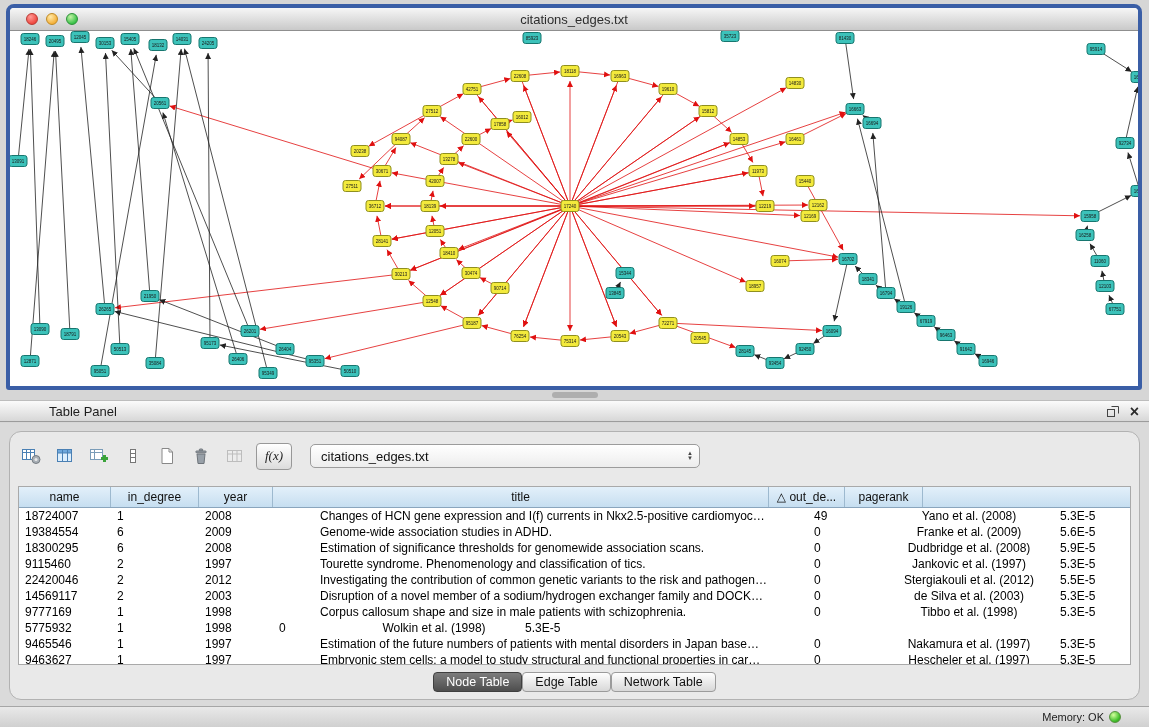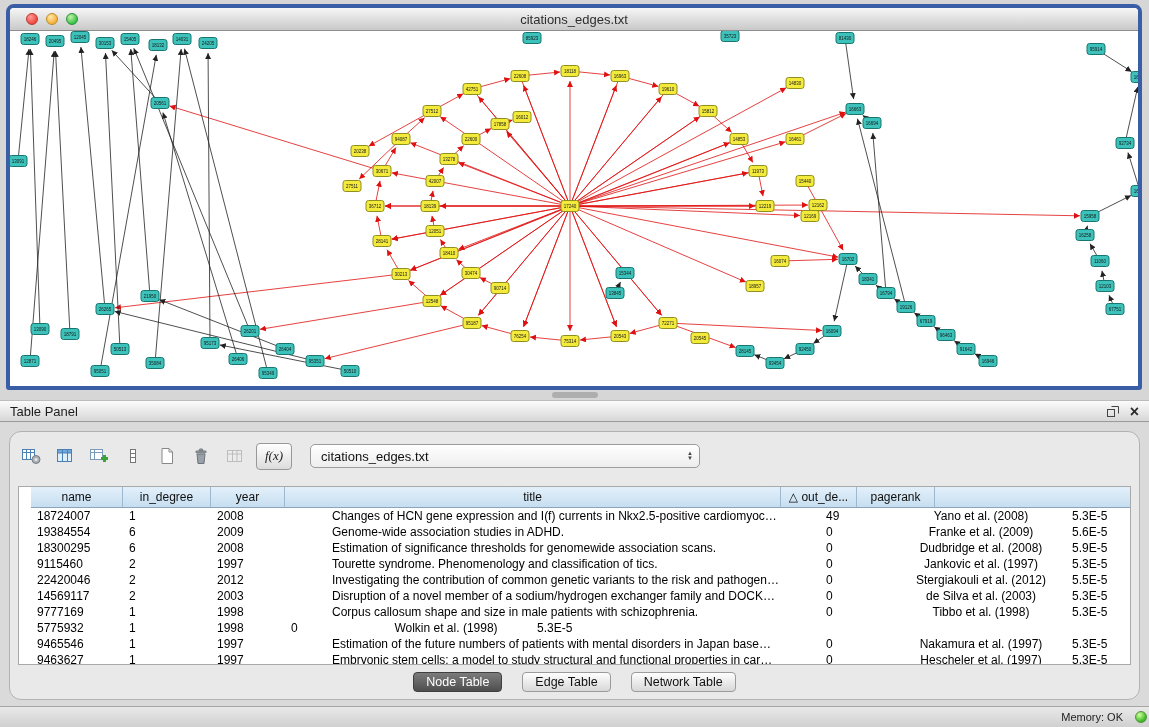--- a/index.html
+++ b/index.html
@@ -12,58 +12,58 @@
   .light{width:12px;height:12px;border-radius:50%;box-sizing:border-box;}
   .light.red{background:radial-gradient(circle at 35% 30%,#ff9a96,#ef4a42 70%);border:1px solid #b93832;}
   .light.yellow{background:radial-gradient(circle at 35% 30%,#ffe9a8,#f4b13c 70%);border:1px solid #c08a24;}
   .light.green{background:radial-gradient(circle at 35% 30%,#c4f2a5,#3ac24a 70%);border:1px solid #2c9138;}
   .title{font-size:13px;color:#2e2e2e;}
   .canvas{position:relative;width:100%;height:calc(100% - 23px);background:#ffffff;}
   .canvas svg{display:block;}
   .hthumb{position:absolute;left:552px;top:392px;width:46px;height:6px;border-radius:3px;background:#aeaeae;}
 
   
-  .panel-header{position:absolute;left:0;top:400px;width:100%;height:22px;background:linear-gradient(#fbfbfb,#d7d7d7);border-top:1px solid #bdbdbd;border-bottom:1px solid #9c9c9c;box-sizing:border-box;display:flex;align-items:center;}
+  .panel-header{position:absolute;left:0;top:400px;width:100%;height:22px;background:linear-gradient(#fbfbfb,#d7d7d7);border-top:1px solid #bdbdbd;border-bottom:1px solid #9c9c9c;box-sizing:border-box;display:flex;align-items:center;padding-left:39px;}
   .panel-title{margin-left:10px;font-size:13px;color:#1d1d1d;}
   .panel-hicons{margin-left:auto;display:flex;align-items:center;gap:10px;margin-right:10px;}
   .float-btn{width:14px;height:13px;display:flex;align-items:center;justify-content:center;cursor:default;}
   .close-btn{font-size:16px;font-weight:bold;color:#2b2b2b;line-height:13px;cursor:default;}
 
   .panel-body{position:absolute;left:0;top:423px;width:100%;height:283px;background:#dadada;}
   .panel-inner{position:absolute;left:9px;top:8px;right:9px;bottom:6px;background:#e9e9e9;border:1px solid #b2b2b2;border-radius:12px;}
 
   .toolbar{position:absolute;left:8px;top:9px;height:30px;display:flex;align-items:center;gap:8px;}
   .tbtn{width:26px;height:26px;display:flex;align-items:center;justify-content:center;border-radius:3px;}
   .fxbtn{width:34px;height:25px;border:1px solid #989898;border-radius:4px;background:linear-gradient(#ffffff,#dcdcdc);display:flex;align-items:center;justify-content:center;font-size:13px;font-style:italic;font-family:"Liberation Serif",serif;color:#222;}
   .combo{margin-left:10px;width:390px;height:24px;border:1px solid #9c9c9c;border-radius:5px;background:linear-gradient(#ffffff,#ededed);display:flex;align-items:center;padding-left:10px;font-size:13px;color:#111;box-sizing:border-box;}
   .combo .arrows{margin-left:auto;margin-right:6px;display:flex;flex-direction:column;align-items:center;color:#444;}
   .combo .arrows span{font-size:6px;line-height:5px;}
 
-  .datatable{position:absolute;left:8px;right:8px;top:54px;bottom:34px;background:#fff;border:1px solid #a9a9a9;display:flex;flex-direction:column;overflow:hidden;padding-left:12px;}
+  .datatable{position:absolute;left:8px;right:8px;top:54px;bottom:34px;background:#fff;border:1px solid #a9a9a9;display:flex;flex-direction:column;overflow:hidden;}
   .thead{display:flex;height:20px;flex:none;border-bottom:1px solid #8aa5bd;}
   .th{box-sizing:border-box;border-right:1px solid #9db9cf;display:flex;align-items:center;justify-content:center;font-size:12px;color:#101010;background:linear-gradient(#e3f0fa,#c6def0);white-space:nowrap;overflow:hidden;}
   .th.fill{flex:1;border-right:none;}
   .tbody{flex:1;overflow:hidden;}
   .tr{display:flex;height:16px;align-items:center;}
   .td{box-sizing:border-box;font-size:12px;color:#000;white-space:nowrap;overflow:hidden;display:flex;align-items:center;padding-left:6px;}
   .td.c3{padding-left:8px;margin-left:39px;}
   .td.c5{justify-content:center;padding-left:0;}
   .c0{width:92px;flex:none;}
   .c1{width:88px;flex:none;}
   .c2{width:74px;flex:none;}
   .c3{width:496px;flex:none;}
   .c4{width:76px;flex:none;}
   .c5{width:170px;flex:none;}
   .c6{width:78px;flex:none;}
 
-  .tabbar{position:absolute;left:0;right:0;bottom:7px;display:flex;justify-content:center;gap:20px;}
+  .tabbar{position:absolute;left:0;right:0;bottom:7px;display:flex;justify-content:center;gap:0;}
   .tab{height:20px;padding:0 12px;border-radius:4px;border:1px solid #9b9b9b;background:linear-gradient(#fefefe,#d8d8d8);font-size:12.5px;display:flex;align-items:center;color:#111;box-sizing:border-box;}
   .tab.active{background:linear-gradient(#7c7c7c,#4e4e4e);color:#fff;border-color:#3f3f3f;}
 
-  .statusbar{position:absolute;left:0;bottom:0;width:100%;height:21px;background:linear-gradient(#e9e9e9,#d0d0d0);border-top:1px solid #a6a6a6;display:flex;align-items:center;justify-content:flex-end;box-sizing:border-box;padding-right:2px;gap:12px;}
+  .statusbar{position:absolute;left:0;bottom:0;width:100%;height:21px;background:linear-gradient(#e9e9e9,#d0d0d0);border-top:1px solid #a6a6a6;display:flex;align-items:center;justify-content:flex-end;box-sizing:border-box;padding-right:28px;gap:5px;}
   .mem{font-size:11px;color:#222;}
   .led{width:12px;height:12px;border-radius:50%;background:radial-gradient(circle at 35% 30%,#d4ff9e,#40bf2a 65%,#2a8f1c);border:1px solid #57903f;box-sizing:border-box;}
 </style>
 </head>
 <body>
 
 <div class="app">
 
   <div class="net-window">
     <div class="titlebar">

